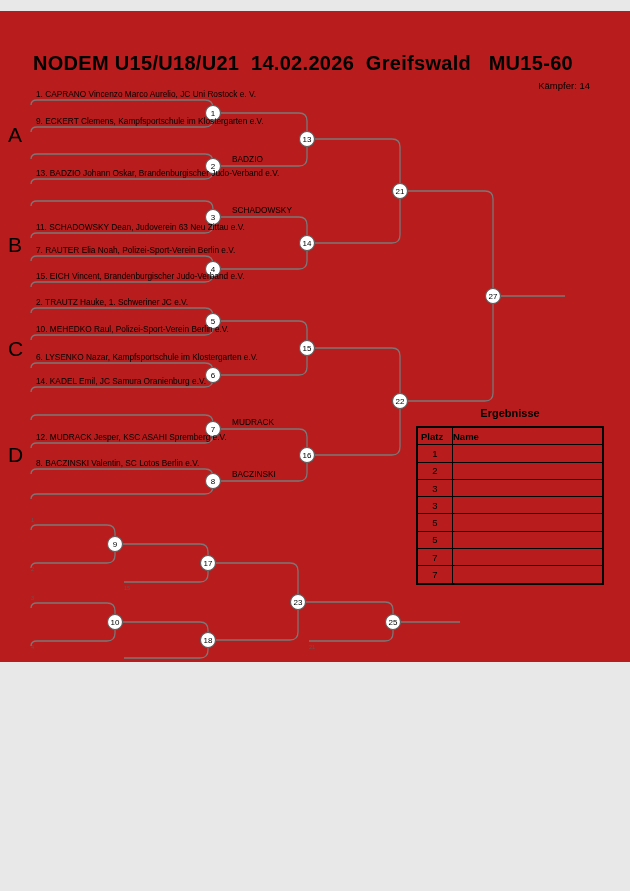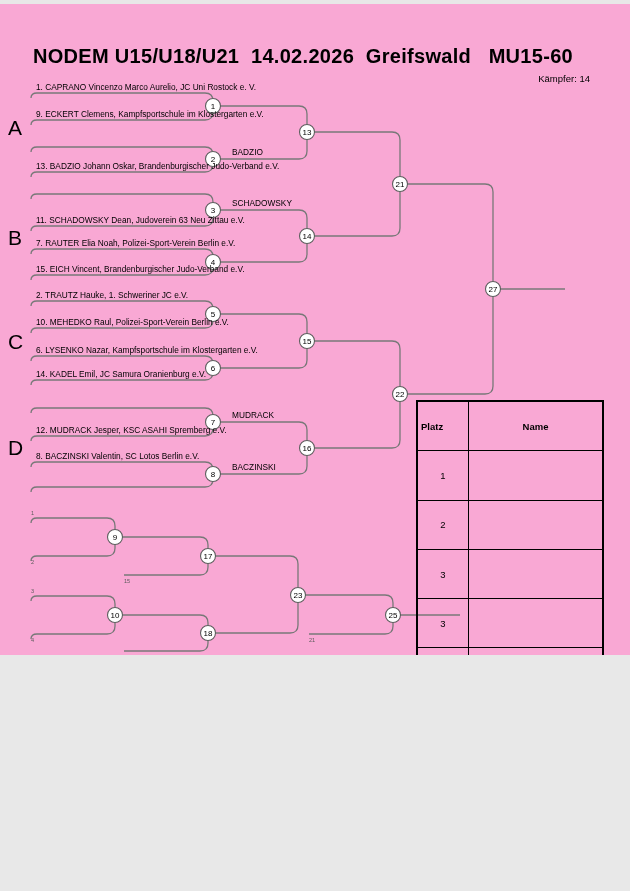--- a/index.html
+++ b/index.html
@@ -1,18 +1,18 @@
 <!DOCTYPE html>
 <html><head>
 <meta charset="utf-8">
 <style>
   html,body{margin:0;padding:0;background:#e8e8e8;}
   .page{
-    position:relative;width:630px;height:651px;background:#f9a8d4;
-    font-family:"Liberation Sans",sans-serif;overflow:hidden;margin:4px auto;
+    position:relative;width:630px;height:651px;background:#b91c1c;
+    font-family:"Liberation Sans",sans-serif;overflow:hidden;margin:11px auto;
   }
   .title{
     position:absolute;left:33px;top:41px;font-size:20px;font-weight:bold;
     letter-spacing:.3px;white-space:pre;color:#000;
   }
   .fighters{
     position:absolute;left:434px;top:69px;width:156px;text-align:right;
     font-size:9.5px;color:#000;
   }
   #bracket{position:absolute;left:0;top:0;}
@@ -20,25 +20,25 @@
   .mc{fill:#fff;stroke:#5e5e5e;stroke-width:1.1px;}
   .mn{font:8px "Liberation Sans",sans-serif;text-anchor:middle;fill:#000;}
   .nm{font:8.3px "Liberation Sans",sans-serif;fill:#000;}
   .adv{font:8.3px "Liberation Sans",sans-serif;fill:#000;}
   .grp{font:21px "Liberation Sans",sans-serif;fill:#000;}
   .tl{font:5.5px "Liberation Sans",sans-serif;fill:#5a5a5a;}
   .results{position:absolute;left:416px;top:396px;width:188px;}
   .results-title{font-size:11px;font-weight:bold;text-align:center;margin-bottom:7px;color:#000;}
   .results table{border-collapse:collapse;width:188px;table-layout:fixed;}
   .results table{border:2.5px solid #000;}
-  .results th,.results td{border:1.5px solid #000;padding:16px;height:16.3px;overflow:hidden;}
+  .results th,.results td{border:1.5px solid #000;padding:0;height:16.3px;overflow:hidden;}
   .results th{font-size:9.5px;font-weight:bold;}
   .results .c1{width:31px;}
   .results th.c1{text-align:left;padding-left:3px;}
-  .results th.c2{text-align:center;}
+  .results th.c2{text-align:left;}
   .results td.c1{text-align:center;font-size:9.5px;}
   .results td.c2{font-size:9.5px;}
   .accent-bar{
     position:absolute;left:57px;top:877px;width:511px;height:10px;
     background:linear-gradient(180deg,#5b8ac4 0%,#3a639b 100%);
   }
 </style>
 </head>
 <body>
 
@@ -189,20 +189,21 @@
       <text x="298" y="593.8" class="mn">23</text>
       <circle cx="298" cy="750" r="7.5" class="mc"></circle>
       <text x="298" y="752.8" class="mn">24</text>
       <circle cx="393" cy="611" r="7.5" class="mc"></circle>
       <text x="393" y="613.8" class="mn">25</text>
       <circle cx="393" cy="770" r="7.5" class="mc"></circle>
       <text x="393" y="772.8" class="mn">26</text>
     </svg>
 
   <div class="results">
+    <div class="results-title">Ergebnisse</div>
     <table>
       <thead>
         <tr>
           <th class="c1">Platz</th>
           <th class="c2">Name</th>
         </tr>
       </thead>
       <tbody>
         <tr>
             <td class="c1">1</td>

